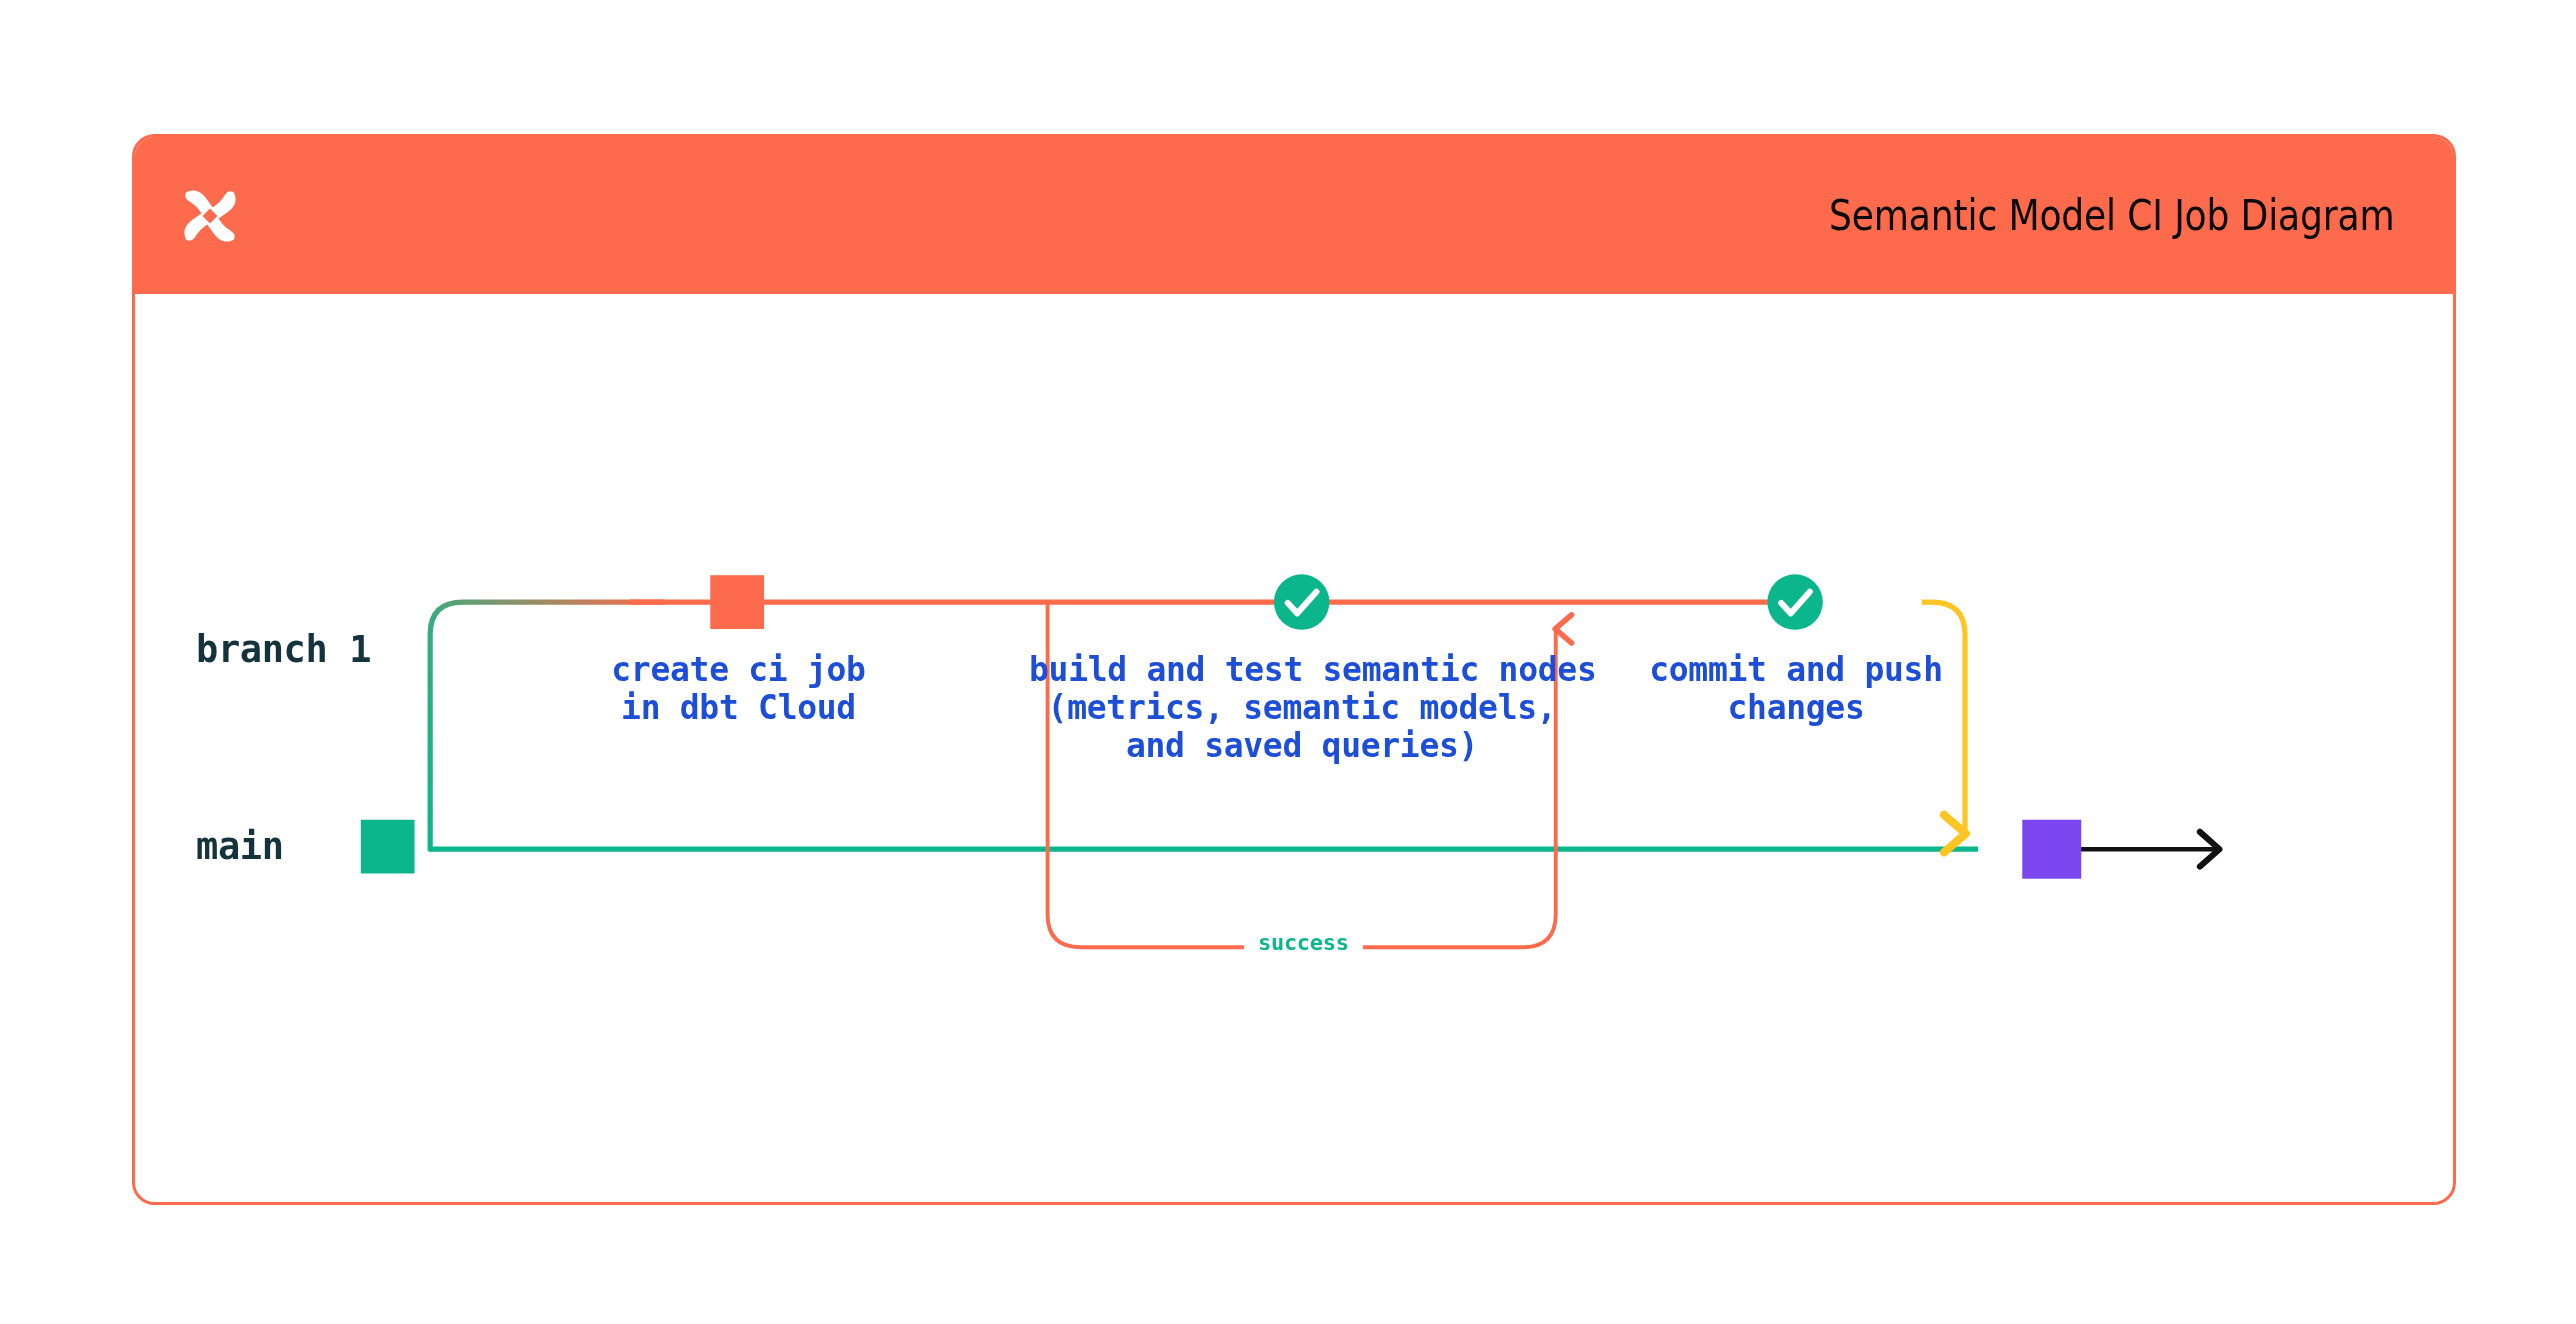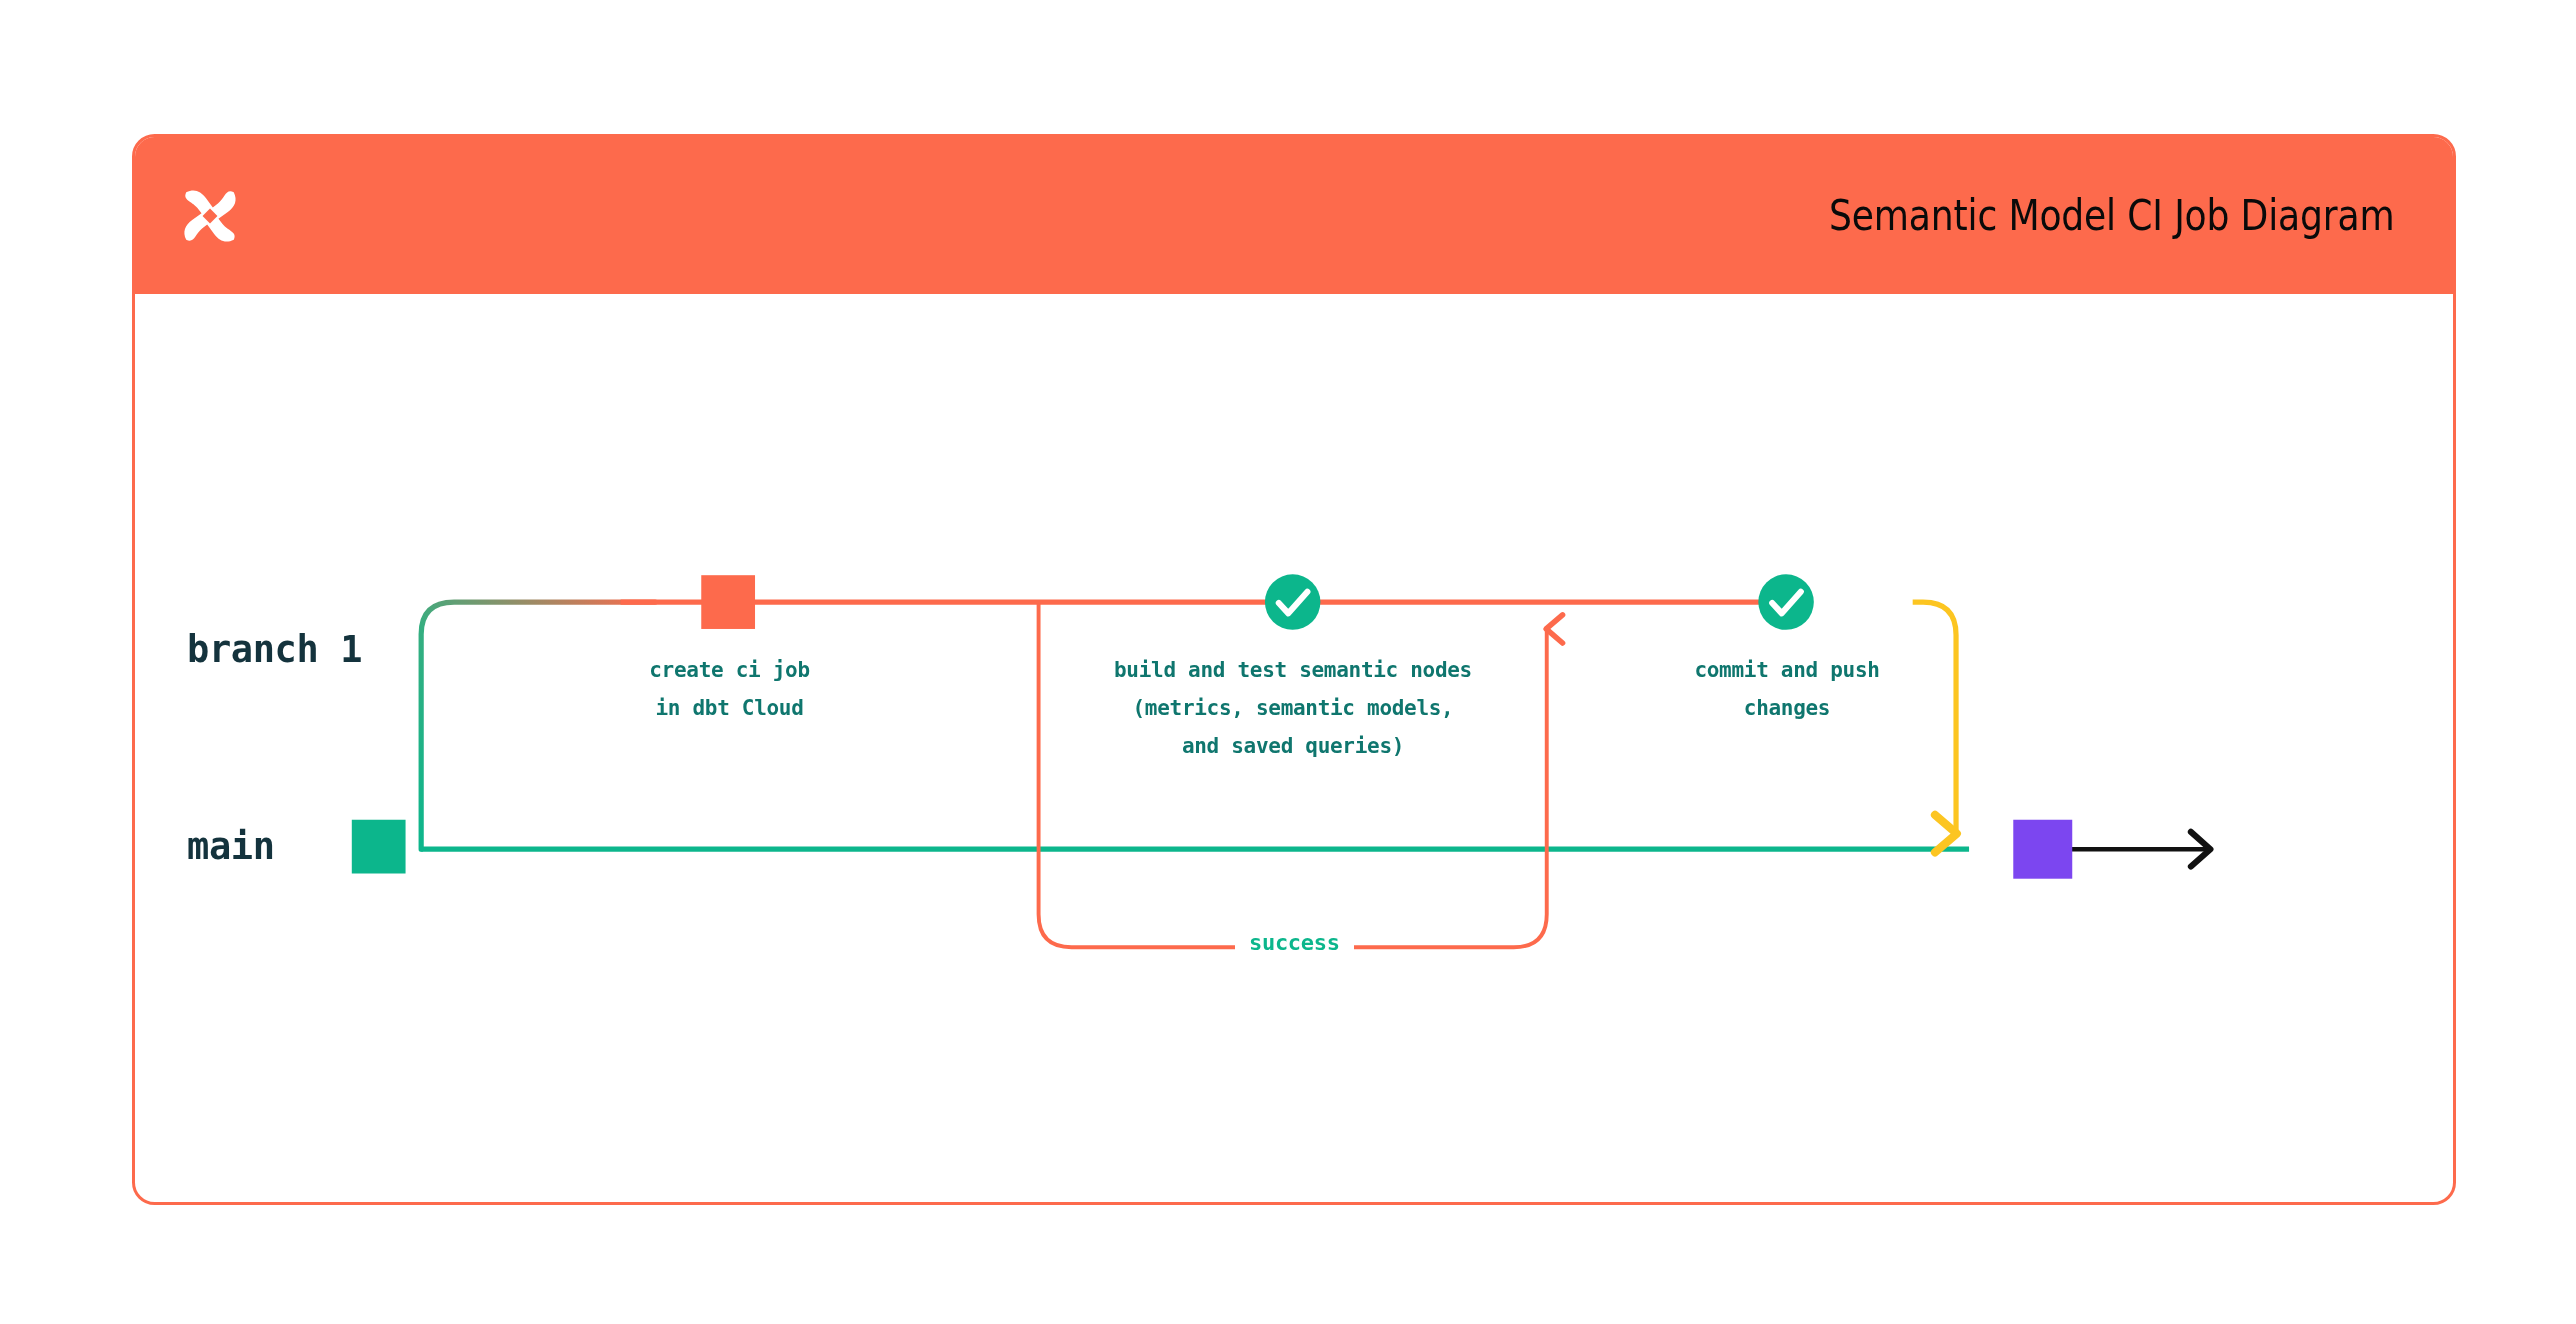--- a/index.html
+++ b/index.html
@@ -62,21 +62,21 @@
     font-size: 42px;
     font-weight: 400;
     letter-spacing: -0.2px;
     white-space: nowrap;
     transform: scaleX(0.86);
     transform-origin: right center;
   }
 
   .card-body {
     position: absolute;
-    left: 0;
+    left: 9px;
     top: 157px;
     width: 100%;
     height: calc(100% - 157px);
   }
 
   
   .diagram-svg {
     position: absolute;
     left: 0;
     top: 0;
@@ -92,23 +92,23 @@
     font-size: 37px;
     font-weight: 700;
     color: #14333D;
     white-space: nowrap;
     letter-spacing: -0.4px;
   }
 
   .node-caption {
     position: absolute;
     font-family: "DejaVu Sans Mono", monospace;
-    font-size: 21px;
+    font-size: 33px;
     font-weight: 700;
-    color: #0f766e;
+    color: #1d4ed8;
     line-height: 38px;
     text-align: center;
     white-space: pre;
     letter-spacing: -0.3px;
   }
 
   .loop-label {
     position: absolute;
     font-family: "DejaVu Sans Mono", monospace;
     font-size: 22px;

